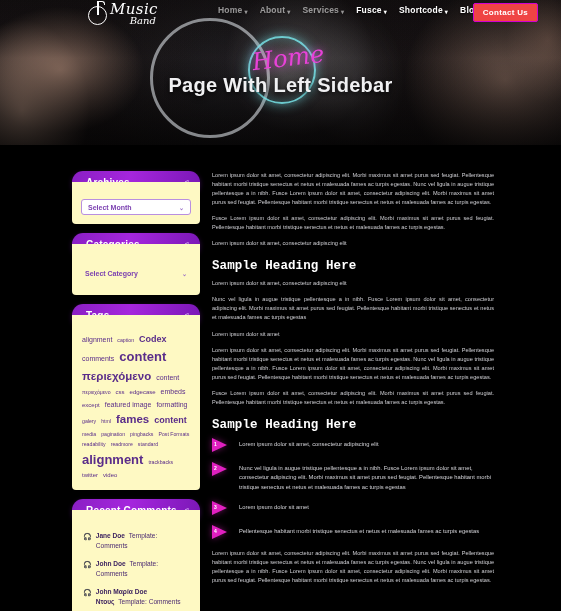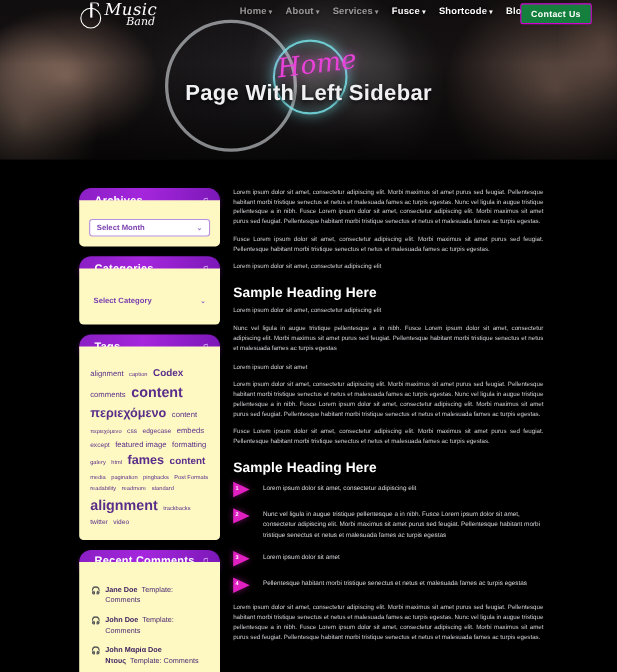--- a/index.html
+++ b/index.html
@@ -42,21 +42,21 @@
   .hero-ring2 {
     position:absolute; left:150px; top:18px; width:120px; height:120px;
     border:3px solid rgba(235,240,245,.55); border-radius:50%;
   }
 
   
   .nav {
     position:absolute; top:0; left:0; width:561px; height:28px;
     display:flex; align-items:center; z-index:6;
   }
-  .logo { position:absolute; left:73px; top:1px; display:flex; align-items:flex-end; gap:3px; }
+  .logo { position:absolute; left:88px; top:1px; display:flex; align-items:center; gap:3px; }
   .logo-note {
     width:19px; height:19px; border:1.6px solid #fff; border-radius:50%;
     position:relative; margin-top:4px;
   }
   .logo-note:before {
     content:""; position:absolute; left:8px; top:-5px; width:1.6px; height:13px; background:#fff;
   }
   .logo-note:after {
     content:""; position:absolute; left:8px; top:-6px; width:7px; height:3px;
     border-top:1.6px solid #fff; border-right:1.6px solid #fff; border-radius:0 3px 0 0;
@@ -70,21 +70,21 @@
   }
   .nav-link {
     color:#fff; font-size:8.5px; font-weight:bold; white-space:nowrap;
     letter-spacing:.2px; display:flex; align-items:center; gap:2px; cursor:pointer;
     text-shadow: 0 1px 2px rgba(0,0,0,.8);
   }
   .nav-link .caret { font-size:6px; transform:translateY(1px); }
   .nav-link.faded { opacity:.55; }
   .contact-btn {
     position:absolute; right:23px; top:3px;
-    border:1.5px solid #d000d0; background:#15803d; color:#fff;
+    border:1.5px solid #d000d0; background:#ef4444; color:#fff;
     font-size:8px; font-weight:bold; padding:4px 9px; border-radius:2px;
     letter-spacing:.3px; cursor:pointer; white-space:nowrap;
   }
 
   .hero-script {
     position:absolute; left:252px; top:44px; z-index:5;
     font-family:"DejaVu Serif", serif; font-style:italic; font-size:24px;
     color:#e842d8; text-shadow:0 0 9px rgba(232,66,216,.75);
     transform: rotate(-7deg);
   }
@@ -136,21 +136,21 @@
   .rc-text { }
   .rc-author { font-weight:bold; color:#3d2360; }
 
   
   .main { position:absolute; left:212px; top:0; width:282px; color:#d8d8dc; }
   .main p {
     font-size:5.6px; line-height:1.62; color:#cfcfd4; margin-bottom:7px;
     text-align:justify;
   }
   .main h2 {
-    font-size:12.5px; color:#fff; font-weight:bold; margin:11px 0 6px; letter-spacing:.1px;
+    font-size:12.5px; color:#fff; font-weight:bold; margin:11px 0 6px; letter-spacing:.1px;font-family:Liberation Mono, monospace;
   }
   .li-row { display:flex; gap:10px; align-items:flex-start; margin-bottom:9px; }
   .li-marker {
     flex:0 0 auto; width:17px; height:15px; position:relative;
   }
   .li-marker .tri {
     width:0; height:0; border-top:7.5px solid transparent; border-bottom:7.5px solid transparent;
     border-left:15px solid #e020c0;
     filter: drop-shadow(0 0 3px rgba(224,32,192,.5));
   }

